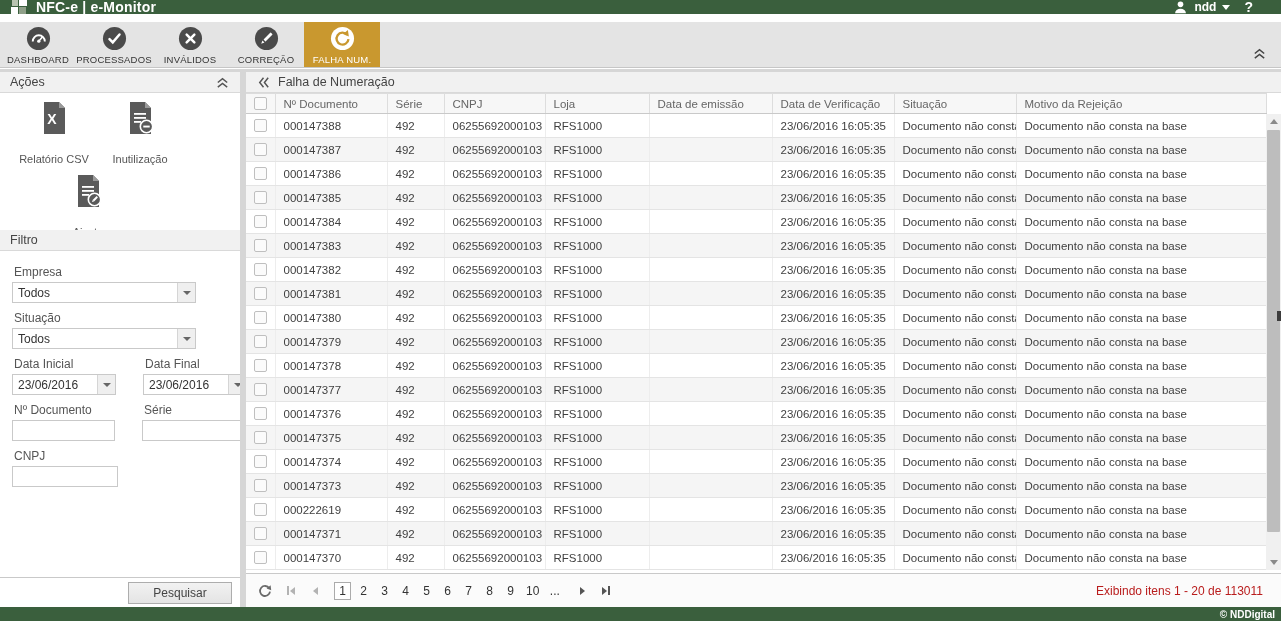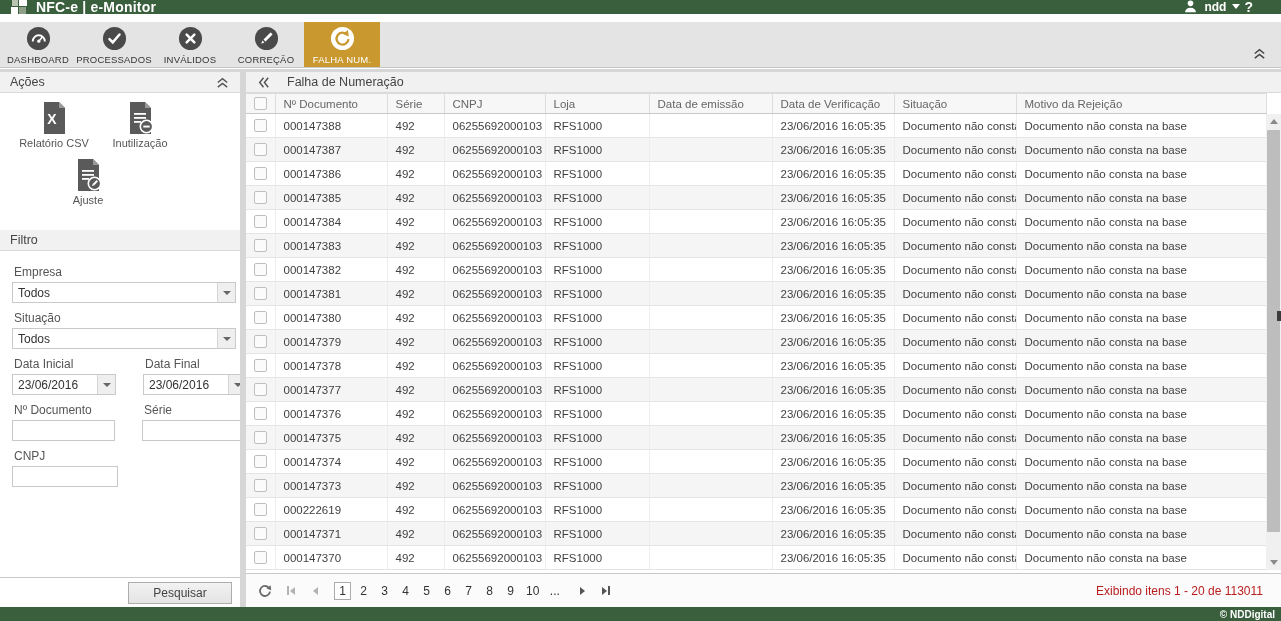--- a/index.html
+++ b/index.html
@@ -10,21 +10,21 @@
   
   .app-header { position:absolute; top:0; left:0; right:0; height:14px; background:#3A5F3D;
     display:flex; align-items:center; padding:0 10px; color:#fff; }
   .logo { width:18px; height:18px; position:relative; margin-right:8px; }
   .logo i { position:absolute; display:block; }
   .logo .a { left:2px; top:2px;  width:6px; height:6px; background:#b9c4b1; }
   .logo .b { left:9px; top:1px;  width:8px; height:7px; background:#ffffff; }
   .logo .c { left:1px; top:9px;  width:7px; height:8px; background:#ffffff; }
   .logo .d { left:9px; top:9px;  width:7px; height:7px; background:#8fa089; }
   .app-title { font-size:14px; font-weight:bold; letter-spacing:.2px; }
-  .header-right { margin-left:auto; display:flex; align-items:flex-start; gap:4px; }
+  .header-right { margin-left:auto; display:flex; align-items:center; gap:14px; }
   .user-menu { display:flex; align-items:center; gap:6px; cursor:pointer; }
   .user-name { font-size:12px; font-weight:bold; }
   .caret-down { width:0; height:0; border-left:4px solid transparent; border-right:4px solid transparent; border-top:5px solid #fff; }
   .help-btn { font-size:14px; font-weight:bold; margin-right:18px; cursor:pointer; }
 
   
   .toolbar { position:absolute; top:22px; left:0; right:0; height:46px; background:#e4e4e4;
     border-bottom:1px solid #c6c6c6; display:flex; }
   .tab { width:76px; height:100%; display:flex; flex-direction:column; align-items:center;
     justify-content:flex-start; padding-top:4px; gap:3px; cursor:pointer; }
@@ -40,45 +40,45 @@
   .content { position:absolute; top:69px; left:0; right:0; bottom:14px; background:#d6d6d6; }
 
   
   .sidebar { position:absolute; left:0; top:3px; bottom:0; width:240px; display:flex; flex-direction:column; background:#fff; }
   .panel-hdr { height:21px; background:#f1f1f1; border-bottom:1px solid #d9d9d9;
     display:flex; align-items:center; padding:0 10px; color:#444; font-size:12.5px; flex:none; }
   .panel-hdr .spacer { flex:1; }
   .actions { height:137px; background:#fff; padding:6px 6px 0 6px; display:flex; flex-wrap:wrap; align-content:flex-start; flex:none; }
   .action-item { display:flex; flex-direction:column; align-items:center; text-align:center;
     cursor:pointer; padding:2px 2px; }
-  .action-item .alabel { font-size:11px; color:#555; margin-top:2px; line-height:1.15; }
+  .action-item .alabel { font-size:11px; color:#555; margin-top:18px; line-height:1.15; }
   .ai-csv { width:96px; } .ai-cancel { width:114px; } .ai-void { width:76px; }
   .ai-adjust { width:76px; margin-left:44px; margin-top:4px; }
   .ficon { width:30px; height:34px; display:block; }
 
   .filter { background:#fff; flex:1; padding:6px 10px 0 12px; overflow:hidden; }
   .f-label { display:block; color:#555; font-size:12px; margin:8px 0 3px 2px; }
   .f-row { display:flex; gap:27px; }
   .f-col { display:flex; flex-direction:column; }
   .sel { height:21px; border:1px solid #c9c9c9; background:#fff; display:flex; align-items:center; cursor:pointer; }
   .sel .sval { flex:1; padding-left:5px; color:#333; font-size:12px; white-space:nowrap; overflow:hidden; }
   .sel .dd { width:18px; height:100%; background:#efefef; border-left:1px solid #d5d5d5; display:flex; align-items:center; justify-content:center; flex:none; }
   .dd i { width:0; height:0; border-left:4px solid transparent; border-right:4px solid transparent; border-top:4px solid #666; display:block; }
-  .sel.full { width:224px; }
+  .sel.full { width:184px; }
   .sel.half { width:104px; }
   .txt { height:21px; border:1px solid #c9c9c9; background:#fff; padding:0 5px; font-size:12px; color:#333; font-family:"Liberation Sans",sans-serif; }
   .txt.half { width:103px; } .txt.cnpj { width:106px; }
   .sidebar-foot { height:30px; border-top:1px solid #c9c9c9; background:#fff; display:flex;
     align-items:center; justify-content:flex-end; padding-right:8px; flex:none; }
   .btn { width:104px; height:22px; background:linear-gradient(#f2f2f2,#e4e4e4); border:1px solid #adadad;
     color:#444; font-size:12px; font-family:"Liberation Sans",sans-serif; cursor:pointer; }
 
   
   .main { position:absolute; left:246px; top:3px; right:0; bottom:0; background:#fff; display:flex; flex-direction:column; }
-  .main-hdr { gap:16px; }
+  .main-hdr { gap:7px; }
   .main-hdr .title { font-size:12.5px; color:#444; }
   .grid-wrap { flex:1; position:relative; overflow:hidden; }
   table.grid { width:1020px; border-collapse:collapse; table-layout:fixed; }
   .grid th { height:20px; background:#f7f7f7; border-bottom:1px solid #c9c9c9; border-top:1px solid #dcdcdc;
     border-right:1px solid #dddddd; font-weight:normal; text-align:left; color:#666; font-size:11.5px; padding:0 0 0 8px; white-space:nowrap; overflow:hidden; }
   .grid td { height:24px; border-bottom:1px solid #e4e4e4; border-right:1px solid #ededed;
     color:#3f3f3f; font-size:11.5px; padding:0 0 0 8px; white-space:nowrap; overflow:hidden; }
   .grid tbody tr:nth-child(even) td { background:#f5f5f5; }
   .c-cb { text-align:center !important; padding:0 !important; }
   .cb { width:13px; height:13px; display:inline-block; border:1px solid #bfbfbf; border-radius:2px;

